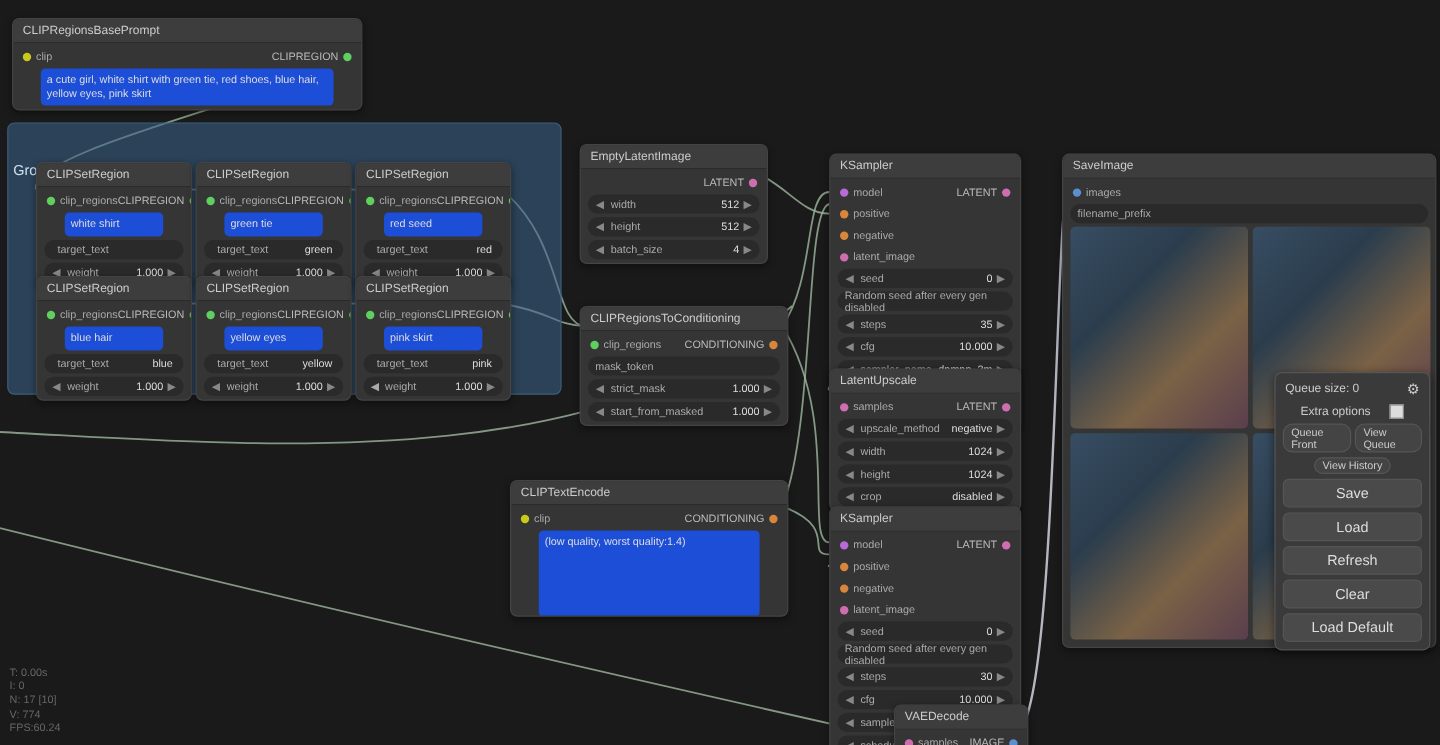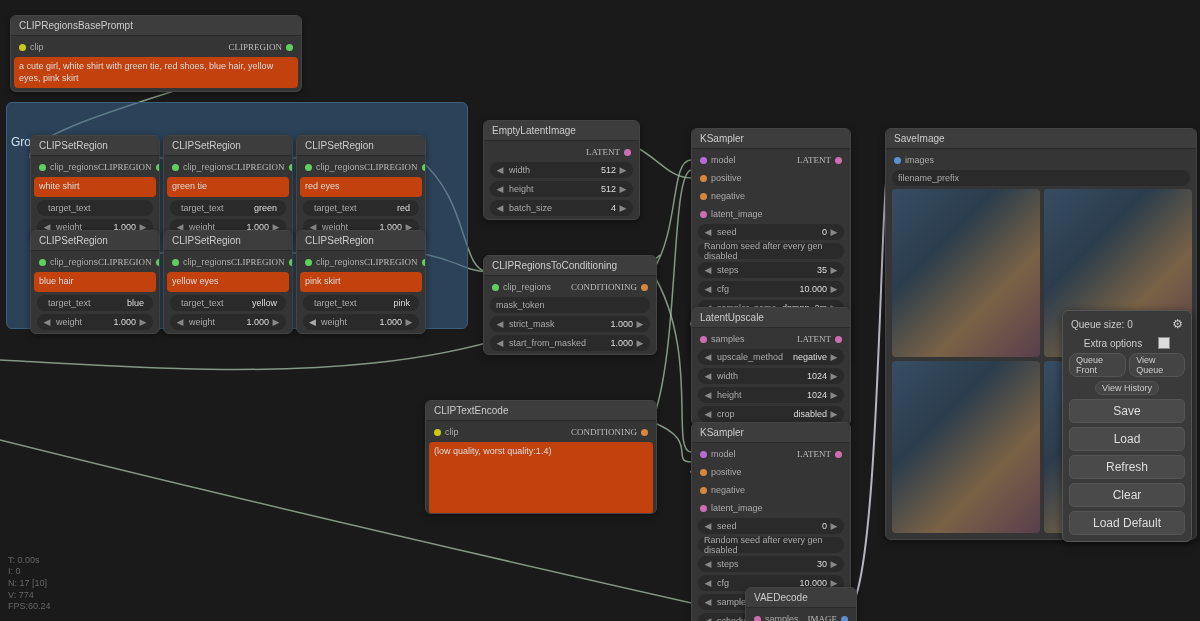--- a/index.html
+++ b/index.html
@@ -41,42 +41,42 @@
     display: flex;
     align-items: flex-end;
     justify-content: space-between;
     padding: 2px 8px;
     font-size: 9px;
     color: #aaa;
     position: relative;
     height: 14px;
   }
   .node-row .label-left { flex: 0 0 auto; }
-  .node-row .label-right { flex: 0 0 auto; color: #bbb; font-family: Liberation Serif, serif; }
+  .node-row .label-right { flex: 0 0 auto; color: #bbb; }
 
   .dot {
     width: 7px;
     height: 7px;
     border-radius: 50%;
     display: inline-block;
     margin-right: 4px;
     vertical-align: middle;
   }
   .dot.right { margin-right: 0; margin-left: 4px; }
   .c-yellow { background:#c9c919; }
   .c-green  { background:#5fcf5f; }
   .c-orange { background:#d8863b; }
   .c-pink   { background:#cf6db1; }
   .c-purple { background:#b86bd8; }
   .c-blue   { background:#5b8fcf; }
 
   .text-field {
-    background:#c2410c;
+    background:#1d4ed8;
     border-radius:4px;
-    margin:3px 3px;
+    margin:3px 23px;
     padding:4px 5px;
     font-size:9px;
     color:#ddd;
     line-height:1.3;
     white-space: pre-wrap;
     word-break: break-word;
   }
 
   .pill {
     display:flex;
@@ -290,21 +290,21 @@
         <span class="arrow">▶</span>
       </div>
   </div>
 
   <div class="node" style="left:296px; top:135px; width:128px;">
     <div class="node-title">CLIPSetRegion</div>
     <div class="node-row">
         <span class="label-left"><span class="dot c-green"></span><span>clip_regions</span></span>
         <span class="label-right"><span>CLIPREGION</span><span class="dot c-green right"></span></span>
       </div>
-    <div class="text-field">red eyes</div>
+    <div class="text-field">red seed</div>
     <div class="pill">
         <span class="pl-label">target_text</span>
         <span class="pl-value">red</span>
       </div>
     <div class="pill">
         <span class="arrow">◀</span>
         <span class="pl-label">weight</span>
         <span class="pl-value">1.000</span>
         <span class="arrow">▶</span>
       </div>

